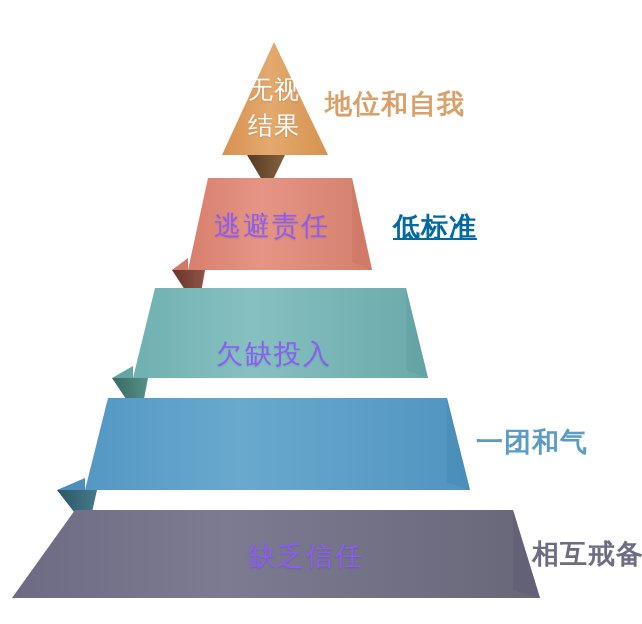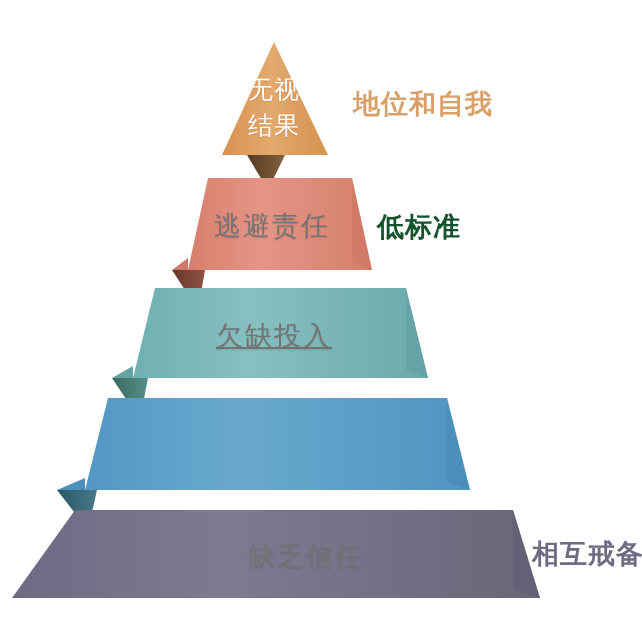--- a/index.html
+++ b/index.html
@@ -21,21 +21,21 @@
   }
   #pyramid-svg {
     position: absolute;
     left: 0;
     top: 0;
     width: 642px;
     height: 624px;
   }
   .layer-label {
     position: absolute;
-    color: #737373;
+    color: #8b5cf6;
     font-size: 27px;
     letter-spacing: 2px;
     white-space: nowrap;
     font-family: "DejaVu Sans", "Liberation Sans", sans-serif;
     text-shadow: 0 1px 2px rgba(0,0,0,0.12);
     pointer-events: none;
   }
   .apex-label {
     position: absolute;
     color: #ffffff;
@@ -135,24 +135,25 @@
     <g>
       <polygon points="75,510 513,510 540,598 12,598" fill="url(#grad5)"></polygon>
       <polygon points="513,510 540,598 513,590" fill="#5d5b72" opacity="0.45"></polygon>
     </g>
   </svg>
 
   <div class="apex-label" style="left:222px; top:72px; width:104px;">
     <div>无视</div>
     <div>结果</div>
   </div>
-  <div class="side-label" style="left:325px; top:86px; color:#d9a06a;margin-left:28px;">地位和自我</div>
+  <div class="side-label" style="left:325px; top:86px; color:#d9a06a;">地位和自我</div>
 
   <div class="layer-label" style="left:214px; top:208px;">逃避责任</div>
-  <div class="side-label" style="left:377px; top:209px; color:#14532d;">低标准</div>
+  <div class="side-label" style="left:393px; top:209px; color:#0369a1;text-decoration:underline;">低标准</div>
 
-  <div class="layer-label" style="left:216px; top:318px;text-decoration:underline;">欠缺投入</div>
+  <div class="layer-label" style="left:216px; top:336px;">欠缺投入</div>
 
+  <div class="side-label" style="left:476px; top:424px; color:#5b9cc6;">一团和气</div>
 
   <div class="layer-label" style="left:216px; top:538px;margin-left:32px;">缺乏信任</div>
   <div class="side-label" style="left:532px; top:536px; color:#6e6c82;">相互戒备</div>
 
 </div>
 
 </body></html>

